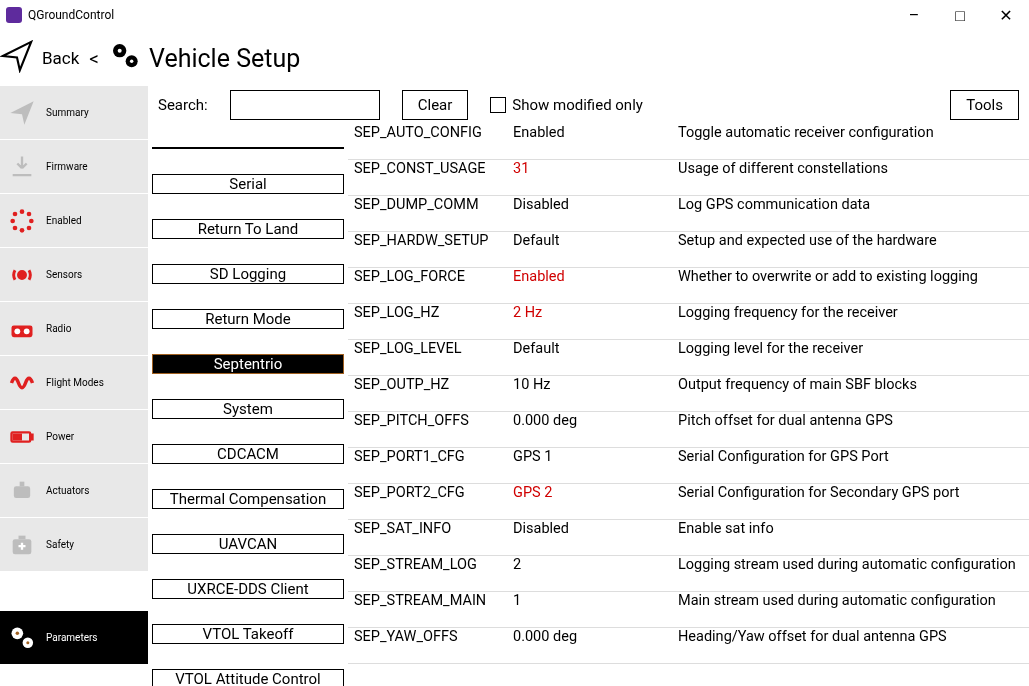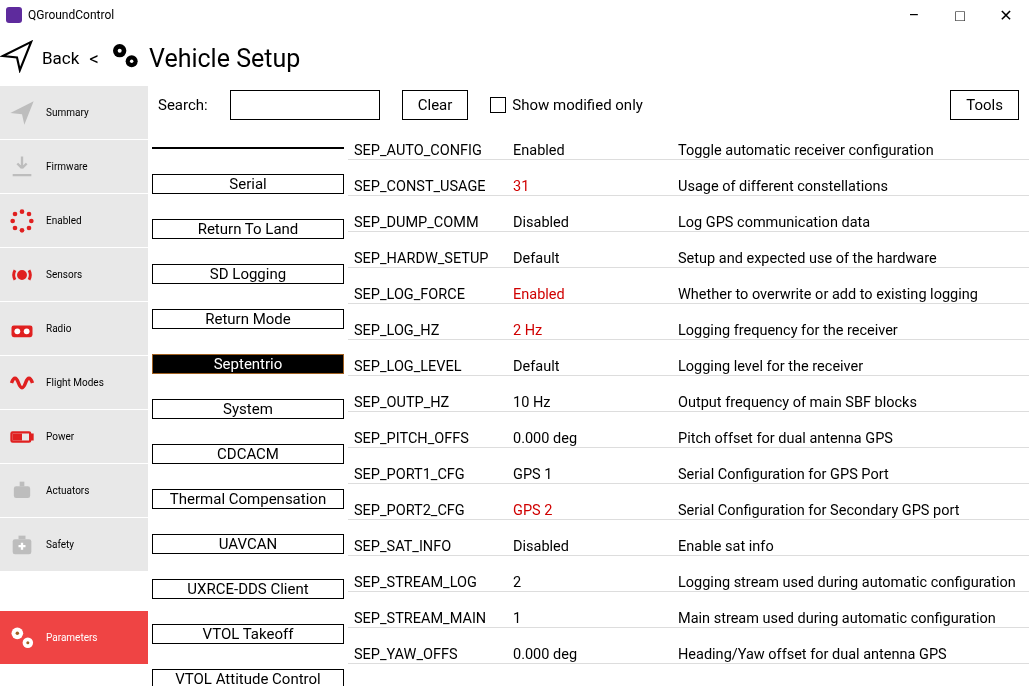--- a/index.html
+++ b/index.html
@@ -13,21 +13,21 @@
 .header { height: 56px; display: flex; align-items: center; gap: 8px; }
 .plane-icon svg { width: 34px; height: 34px; }
 .back { font-size: 17px; }
 .chev-left { font-size: 19px; margin: 0 2px; }
 .gear-icon svg { width: 32px; height: 32px; }
 .page-title { font-size: 25px; font-weight: 400; }
 
 .body { display: flex; height: calc(686px - 30px - 56px); }
 .sidebar { width: 148px; background: #fff; }
 .side-item { height: 53px; display: flex; align-items: center; padding-left: 8px; gap: 10px; background: #e8e8e8; margin-bottom: 1px; cursor: pointer; }
-.side-item.active { background: #ef4444; color: #fff; margin-top: 40px; }
+.side-item.active { background: #000000; color: #fff; margin-top: 40px; }
 .side-item .icon { width: 28px; height: 28px; display: flex; align-items: center; justify-content: center; }
 .side-item .label { font-size: 10px; }
 
 .content { flex: 1; display: flex; flex-direction: column; }
 .toolbar { height: 38px; display: flex; align-items: center; padding: 0 10px; gap: 22px; }
 .toolbar label { font-size: 15px; }
 .search-input { width: 150px; height: 30px; border: 1px solid #000; padding: 0 6px; font-size: 14px; }
 .btn { height: 30px; padding: 0 15px; border: 1px solid #000; background: #fff; font-size: 15px; cursor: pointer; }
 .cbwrap { display: flex; align-items: center; gap: 6px; }
 .cbwrap .cb { width: 16px; height: 16px; border: 1px solid #000; }
@@ -35,21 +35,21 @@
 
 .main { flex: 1; display: flex; overflow: hidden; }
 .grouplist { width: 200px; padding: 0 4px; display: flex; flex-direction: column; }
 .group-item { height: 40px; border: 1px solid #000; display: flex; align-items: center; justify-content: center; font-size: 15px; margin-bottom: 2px; cursor: pointer; background: #fff; margin-top: 23px; }
 .group-item.head { height: 22px; border: 1px solid #000; justify-content: center; font-size: 12px; }
 .group-item.active { background: #000000; color: #fff; border-color: #a06020; }
 .system-dd { height: 30px; border-bottom: 1px solid #000; display: flex; align-items: center; justify-content: space-between; padding: 0 8px; margin-top: auto; cursor: pointer; font-size: 15px; }
 .system-dd .tri { font-size: 11px; }
 
 .params { flex: 1; overflow-y: auto; }
-.param-row { height: 36px; display: flex; align-items: flex-end; border-bottom: 1px solid #ddd; cursor: pointer; }
+.param-row { height: 36px; display: flex; align-items: flex-start; border-bottom: 1px solid #ddd; cursor: pointer; }
 .pname { width: 165px; padding-left: 6px; font-size: 14.5px; white-space: nowrap; overflow: hidden; }
 .pval { width: 165px; font-size: 14.5px; }
 .pval.mod { color: #d00000; }
 .pdesc { flex: 1; font-size: 14.5px; padding-right: 8px; white-space: nowrap; overflow: hidden; }
 </style>
 </head>
 <body>
 
 <div class="titlebar">
   <div class="logo"></div>

